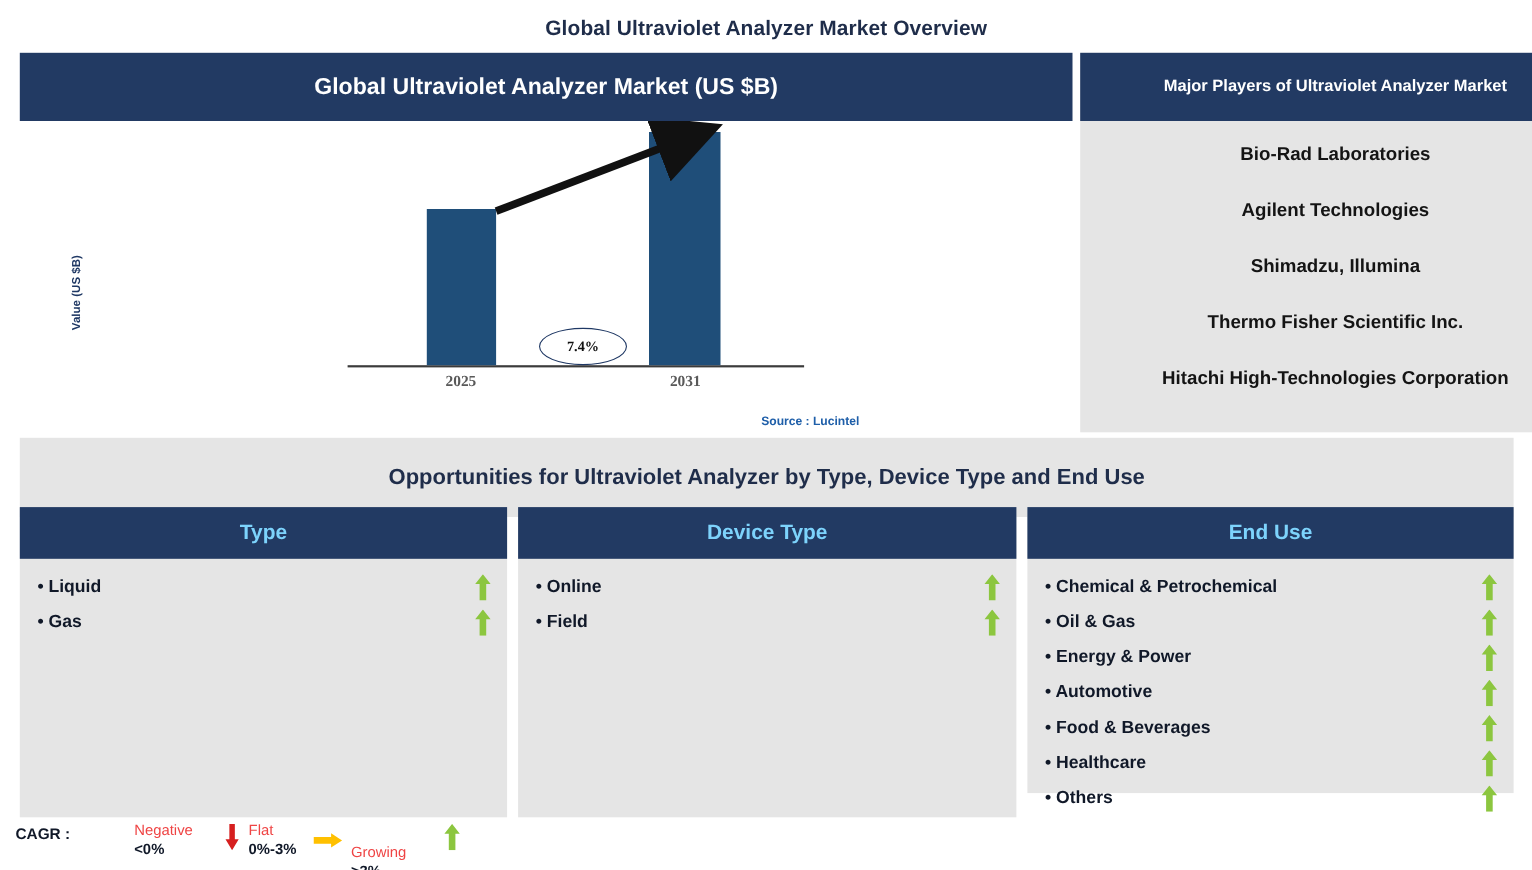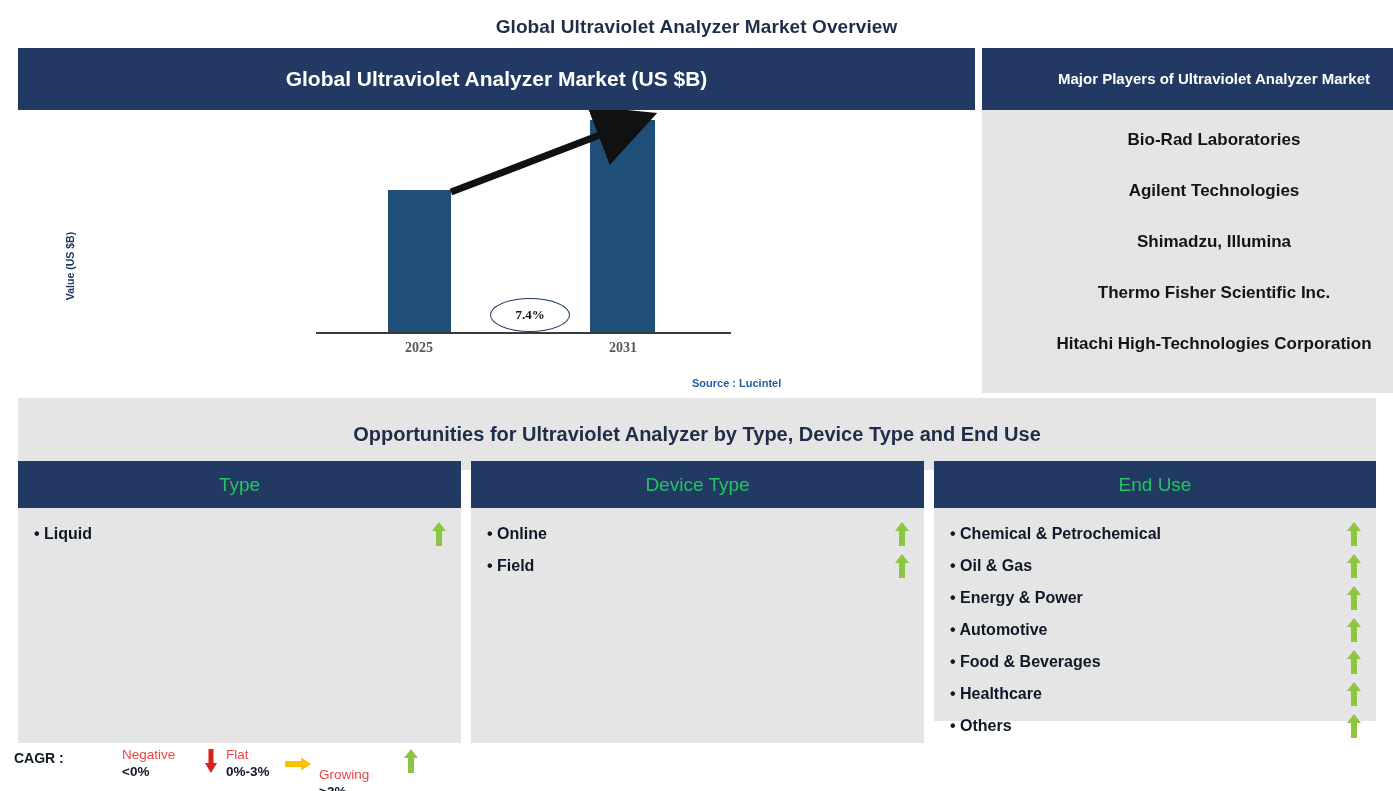--- a/index.html
+++ b/index.html
@@ -69,23 +69,23 @@
   
   .opp-band{
     position:absolute;left:18px;top:398px;width:1358px;height:72px;background:#e5e5e5;
     display:flex;align-items:center;justify-content:center;
     font-size:20px;font-weight:bold;color:#1f2d4a;
   }
 
   
   .col{position:absolute;top:461px;background:#e5e5e5;}
   .col-head{
-    height:47px;background:#223a63;color:#22c55e;
+    height:47px;background:#223a63;color:#7dd3fc;
     display:flex;align-items:center;justify-content:center;
-    font-size:19px;font-weight:normal;
+    font-size:19px;font-weight:bold;
   }
   .col-type{left:18px;width:443px;height:282px;}
   .col-device{left:471px;width:453px;height:282px;}
   .col-end{left:934px;width:442px;height:260px;}
   .col-list{padding:10px 0 0 0;}
   .row{
     position:relative;height:32px;display:flex;align-items:center;
     padding-left:16px;box-sizing:border-box;
   }
   .row-label{font-size:16px;font-weight:bold;color:#101828;white-space:nowrap;}
@@ -165,20 +165,28 @@
     <div class="col-head">Type</div>
     <div class="col-list">
       <div class="row">
         <span class="row-label">• Liquid</span>
         <span class="row-arrow">
           <svg class="arw arw-up" viewBox="0 0 16 24">
               <path d="M8 0 L15 9 L11 9 L11 24 L5 24 L5 9 L1 9 Z" fill="#8cc63f"></path>
             </svg>
         </span>
       </div>
+      <div class="row">
+        <span class="row-label">• Gas</span>
+        <span class="row-arrow">
+          <svg class="arw arw-up" viewBox="0 0 16 24">
+              <path d="M8 0 L15 9 L11 9 L11 24 L5 24 L5 9 L1 9 Z" fill="#8cc63f"></path>
+            </svg>
+        </span>
+      </div>
     </div>
   </div>
 
   <div class="col col-device">
     <div class="col-head">Device Type</div>
     <div class="col-list">
       <div class="row">
         <span class="row-label">• Online</span>
         <span class="row-arrow">
           <svg class="arw arw-up" viewBox="0 0 16 24">

